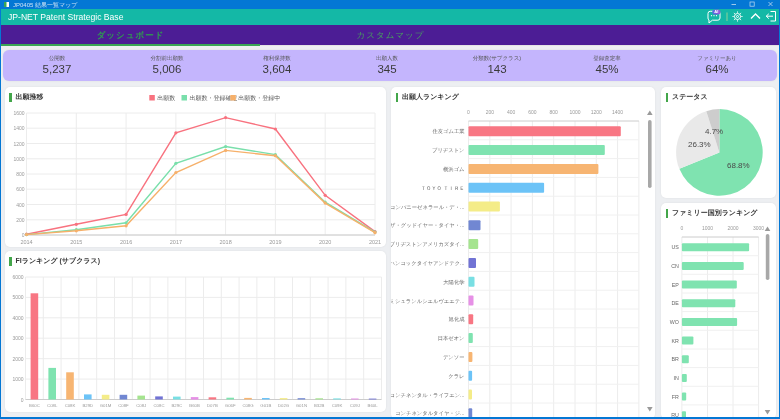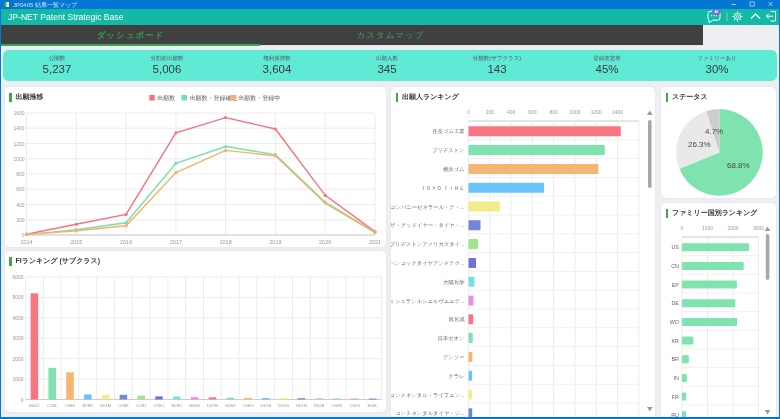--- a/index.html
+++ b/index.html
@@ -1,22 +1,22 @@
 <!DOCTYPE html>
 <html><head><meta charset="utf-8">
 <style>
 html,body{margin:0;padding:0;width:780px;height:419px;overflow:hidden;
  font-family:"Liberation Sans",sans-serif;background:#edeff2;position:relative}
 .abs{position:absolute}
 .titlebar{position:absolute;left:0;top:0;width:780px;height:9px;background:#0477d4}
 .header{position:absolute;left:0;top:9px;width:780px;height:16px;background:#14b8a6}
-.tabs{position:absolute;left:1px;top:25px;width:702px;height:21px;background:#404040;border-bottom:1px solid #e3e3e3;box-sizing:border-box}
+.tabs{position:absolute;left:1px;top:25px;width:778px;height:21px;background:#4c1d95;border-bottom:1px solid #e3e3e3;box-sizing:border-box}
 .tab{position:absolute;top:0;height:21px;line-height:21px;text-align:center;font-size:8.5px;color:#48a25d;letter-spacing:1px}
 .tab.active{color:#2f9e4f;font-weight:bold;border-bottom:2px solid #3aa655;box-sizing:border-box}
-.statcard{position:absolute;left:3px;top:50px;width:774px;height:31px;background:#5eead4;border-radius:6px;box-shadow:0 0 2px rgba(0,0,0,0.08)}
+.statcard{position:absolute;left:3px;top:50px;width:774px;height:31px;background:#c4b5fd;border-radius:6px;box-shadow:0 0 2px rgba(0,0,0,0.08)}
 .stat{position:absolute;top:0;width:110px;text-align:center}
 .stat .lb{position:absolute;top:4.5px;width:100%;font-size:5.5px;color:#555}
 .stat .vl{position:absolute;top:12.5px;width:100%;font-size:11.5px;color:#3a3a3a}
 .panel{position:absolute;background:#fff;border-radius:5px;box-shadow:0 0 2px rgba(0,0,0,0.08)}
 .ptitle{position:absolute;font-size:7px;font-weight:bold;color:#3a3a3a;white-space:nowrap}
 .pmark{position:absolute;width:2.5px;height:9.5px;background:#43a64a}
 svg{position:absolute;left:0;top:0}
 </style></head><body>
 
 <div class="titlebar">
@@ -83,21 +83,21 @@
 <div class="stat" style="left:439px">
       <div class="lb">分類数(サブクラス)</div>
       <div class="vl">143</div>
     </div>
 <div class="stat" style="left:549px">
       <div class="lb">登録査定率</div>
       <div class="vl">45%</div>
     </div>
 <div class="stat" style="left:659px">
       <div class="lb">ファミリーあり</div>
-      <div class="vl">30%</div>
+      <div class="vl">64%</div>
     </div>
 </div>
 <div class="panel" style="left:4.5px;top:87px;width:381px;height:160px">
     <div class="pmark" style="left:4.5px;top:5.5px"></div>
     <div class="ptitle" style="left:11px;top:5px">出願推移</div>
     <svg width="381" height="160">
       <rect x="144.3" y="8" width="5.5" height="5.5" fill="#F8727F"></rect>
       <text x="152.3" y="13" font-size="6" fill="#555">出願数</text>
       <rect x="176.5" y="8" width="5.5" height="5.5" fill="#79DFAB"></rect>
       <text x="184.5" y="13" font-size="6" fill="#555">出願数・登録確定</text>

